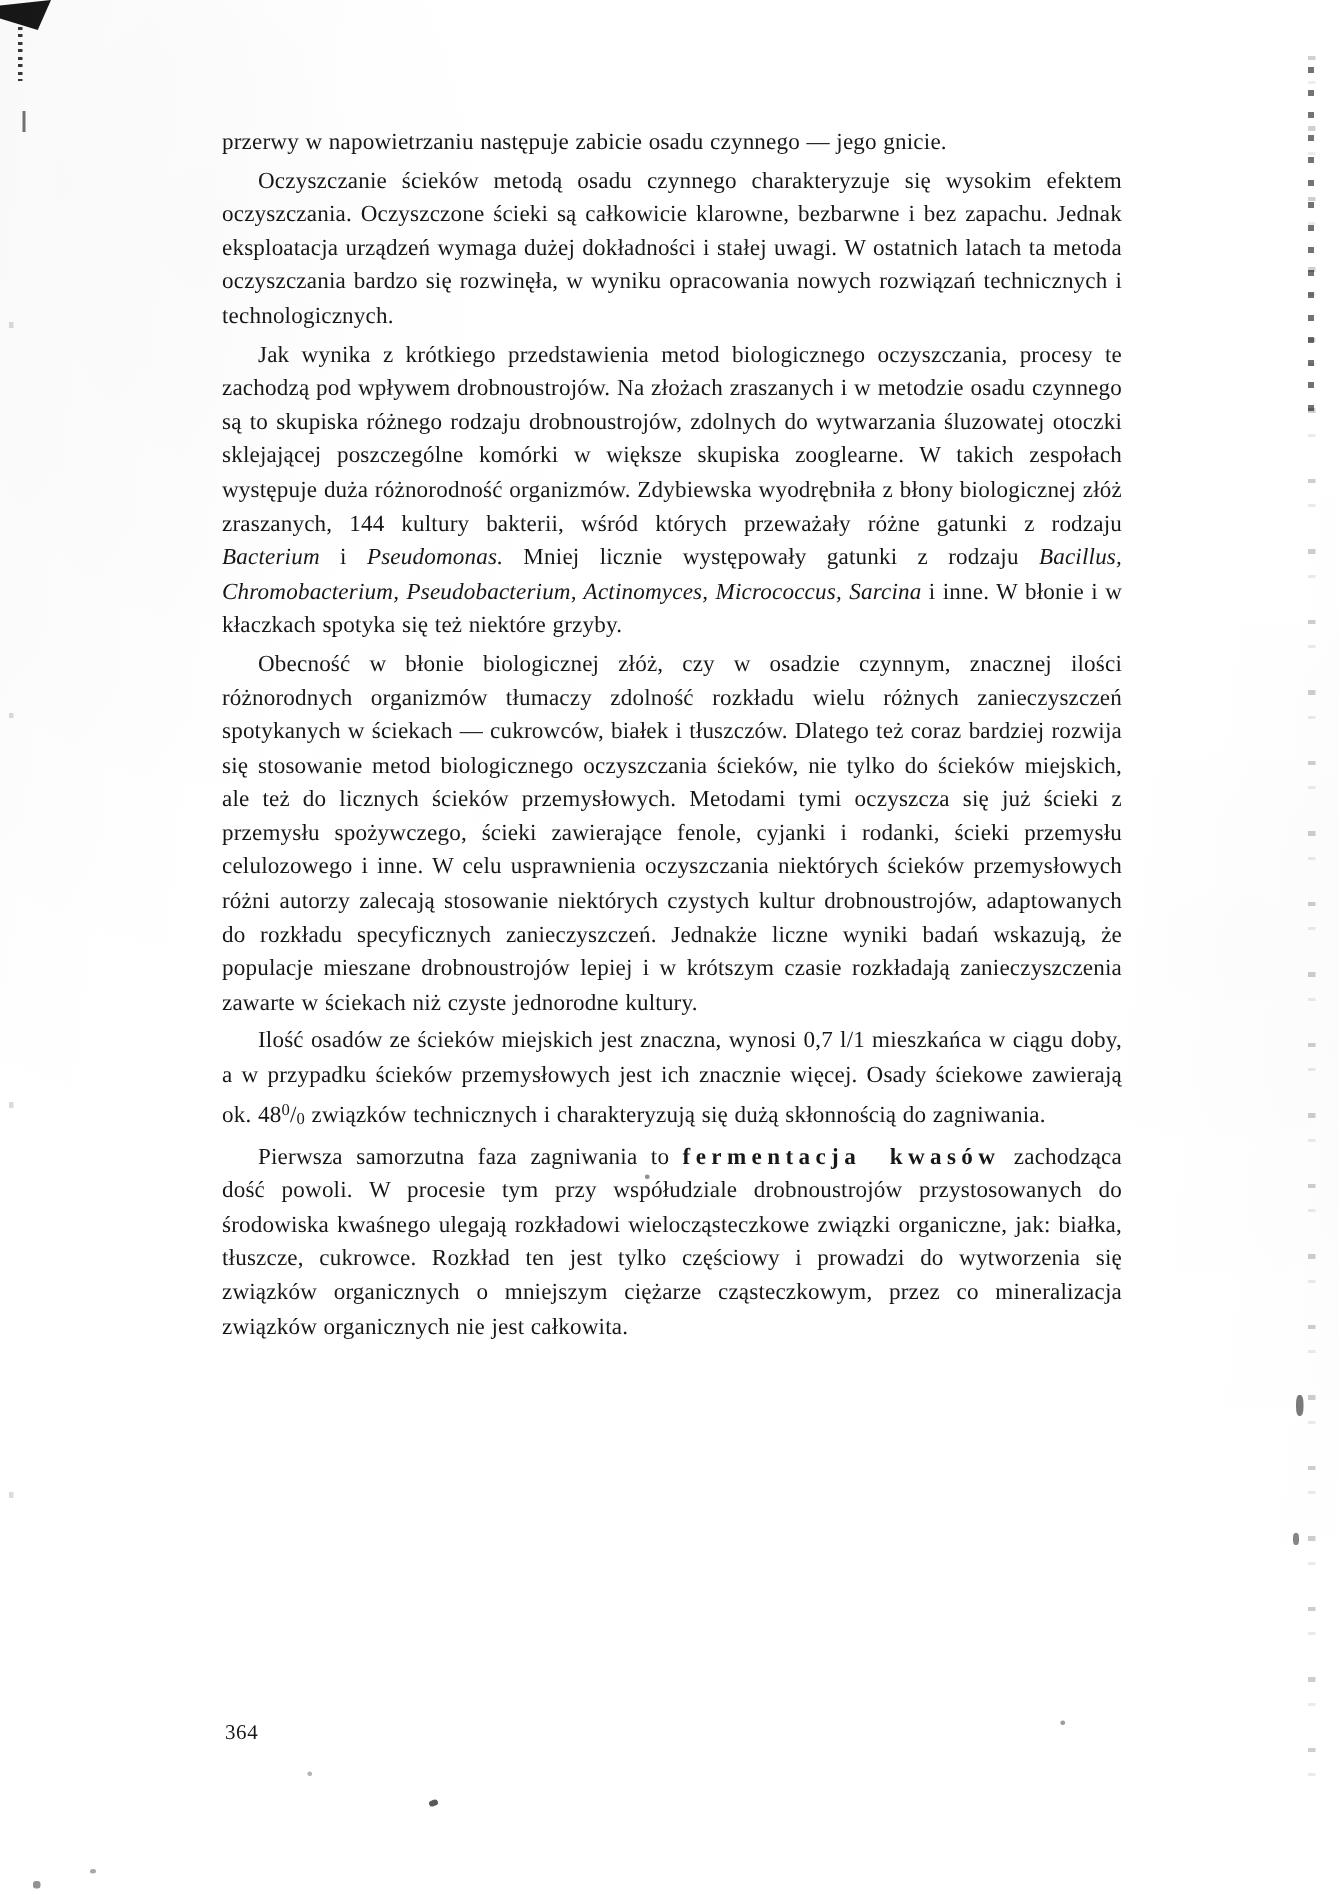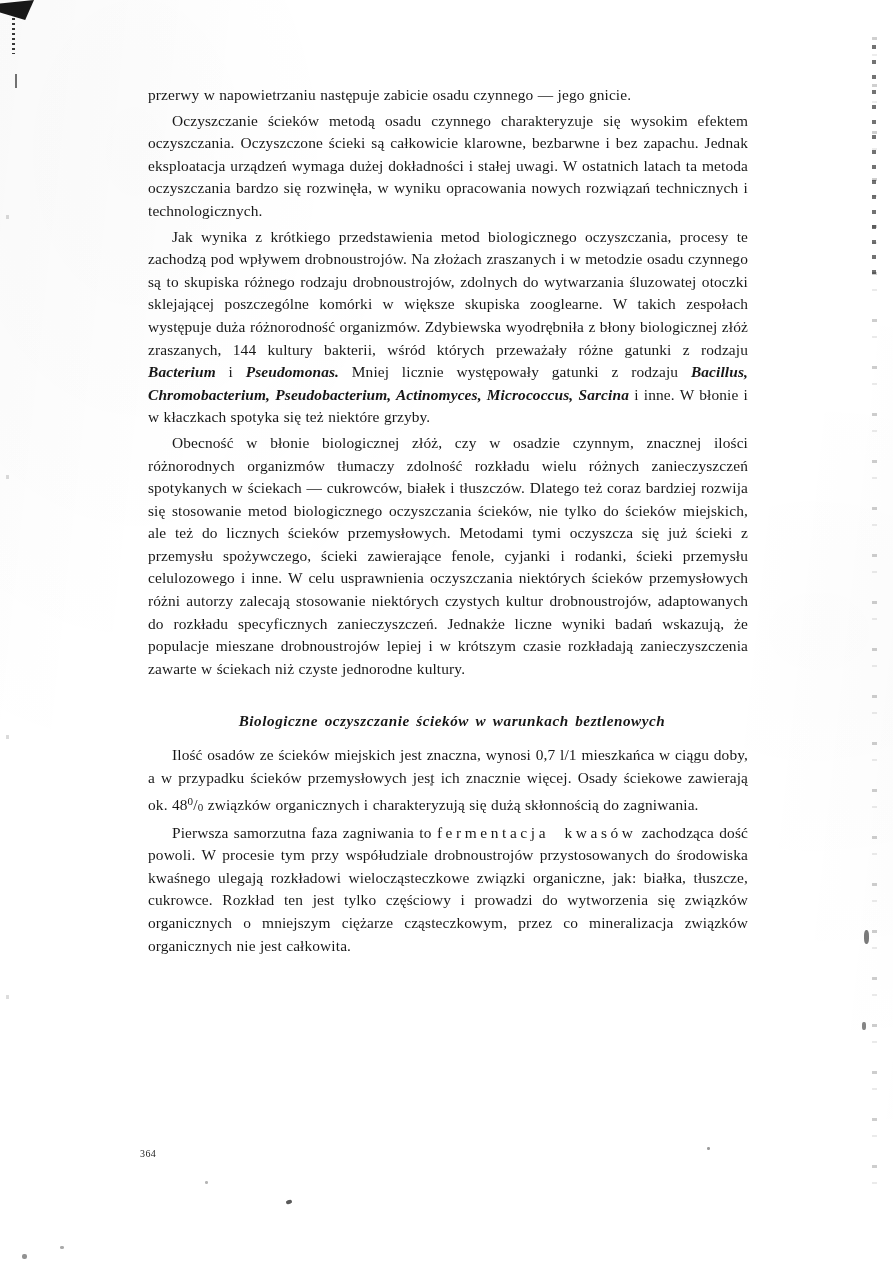--- a/index.html
+++ b/index.html
@@ -133,36 +133,37 @@
     font-size: 15.2px;
     line-height: 22px;
     text-align: center;
     color: #1c1c1c;
     margin: 30px 0 12px 0;
     letter-spacing: 0.55px;
     word-spacing: 2.2px;
     padding-left: 8px;
   }
 
-  .ital { font-style: italic; font-weight: bold; }
+  .ital { font-style: italic; }
 
   .spaced {
     letter-spacing: 3.6px;
     word-spacing: 7px;
+    font-weight: bold;
   }
 
   .pct { white-space: nowrap; }
   .pct sup { font-size: 0.72em; vertical-align: 0.45em; }
   .pct sub { font-size: 0.72em; vertical-align: -0.12em; }
 
   #page-number {
     position: absolute;
-    left: 140px;
+    left: 150px;
     top: 1148px;
-    font-size: 10px;
+    font-size: 14px;
     color: #1c1c1c;
     letter-spacing: 0.4px;
   }
 
   
   .fleck {
     position: absolute;
     background: #262626;
     border-radius: 40%;
     opacity: 0.75;
@@ -187,25 +188,24 @@
     <p class="para">przerwy w napowietrzaniu następuje zabicie osadu czynnego — jego gnicie.</p>
 
     <p class="para indent gap-before">Oczyszczanie ścieków metodą osadu czynnego charakteryzuje się wysokim efektem oczyszczania. Oczyszczone ścieki są całkowicie klarowne, bezbarwne i bez zapachu. Jednak eksploatacja urządzeń wymaga dużej dokładności i stałej uwagi. W ostatnich latach ta metoda oczyszczania bardzo się rozwinęła, w wyniku opracowania nowych rozwiązań technicznych i technologicznych.</p>
 
     <p class="para indent gap-before">
       <span>Jak wynika z krótkiego przedstawienia metod biologicznego oczyszczania, procesy te zachodzą pod wpływem drobnoustrojów. Na złożach zraszanych i w metodzie osadu czynnego są to skupiska różnego rodzaju drobnoustrojów, zdolnych do wytwarzania śluzowatej otoczki sklejającej poszczególne komórki w większe skupiska zooglearne. W takich zespołach występuje duża różnorodność organizmów. Zdybiewska wyodrębniła z błony biologicznej złóż zraszanych, 144 kultury bakterii, wśród których przeważały różne gatunki z rodzaju </span><span class="ital">Bacterium</span><span> i </span><span class="ital">Pseudomonas.</span><span> Mniej licznie występowały gatunki z rodzaju </span><span class="ital">Bacillus, Chromobacterium, Pseudobacterium, Actinomyces, Micrococcus, Sarcina</span><span> i inne. W błonie i w kłaczkach spotyka się też niektóre grzyby.</span>
     </p>
 
     <p class="para indent gap-before">Obecność w błonie biologicznej złóż, czy w osadzie czynnym, znacznej ilości różnorodnych organizmów tłumaczy zdolność rozkładu wielu różnych zanieczyszczeń spotykanych w ściekach — cukrowców, białek i tłuszczów. Dlatego też coraz bardziej rozwija się stosowanie metod biologicznego oczyszczania ścieków, nie tylko do ścieków miejskich, ale też do licznych ścieków przemysłowych. Metodami tymi oczyszcza się już ścieki z przemysłu spożywczego, ścieki zawierające fenole, cyjanki i rodanki, ścieki przemysłu celulozowego i inne. W celu usprawnienia oczyszczania niektórych ścieków przemysłowych różni autorzy zalecają stosowanie niektórych czystych kultur drobnoustrojów, adaptowanych do rozkładu specyficznych zanieczyszczeń. Jednakże liczne wyniki badań wskazują, że populacje mieszane drobnoustrojów lepiej i w krótszym czasie rozkładają zanieczyszczenia zawarte w ściekach niż czyste jednorodne kultury.</p>
 
-    <h2 class="section-heading">Biologiczne oczyszczanie ścieków w warunkach beztlenowych</h2>
 
 
     <p class="para indent gap-before">
-      <span>Ilość osadów ze ścieków miejskich jest znaczna, wynosi 0,7 l/1 mieszkańca w ciągu doby, a w przypadku ścieków przemysłowych jest ich znacznie więcej. Osady ściekowe zawierają ok. </span><span class="pct"><span>48</span><sup>0</sup>/<sub>0</sub></span><span> związków organicznych i charakteryzują się dużą skłonnością do zagniwania.</span>
+      <span>Ilość osadów ze ścieków miejskich jest znaczna, wynosi 0,7 l/1 mieszkańca w ciągu doby, a w przypadku ścieków przemysłowych jest ich znacznie więcej. Osady ściekowe zawierają ok. </span><span class="pct"><span>48</span><sup>0</sup>/<sub>0</sub></span><span> związków technicznych i charakteryzują się dużą skłonnością do zagniwania.</span>
     </p>
 
     <p class="para indent gap-before">
       <span>Pierwsza samorzutna faza zagniwania to </span><span class="spaced">fermentacja kwasów</span><span> zachodząca dość powoli. W procesie tym przy współudziale drobnoustrojów przystosowanych do środowiska kwaśnego ulegają rozkładowi wielocząsteczkowe związki organiczne, jak: białka, tłuszcze, cukrowce. Rozkład ten jest tylko częściowy i prowadzi do wytworzenia się związków organicznych o mniejszym ciężarze cząsteczkowym, przez co mineralizacja związków organicznych nie jest całkowita.</span>
     </p>
 
   </div>
 
   <div id="page-number">364</div>
 

